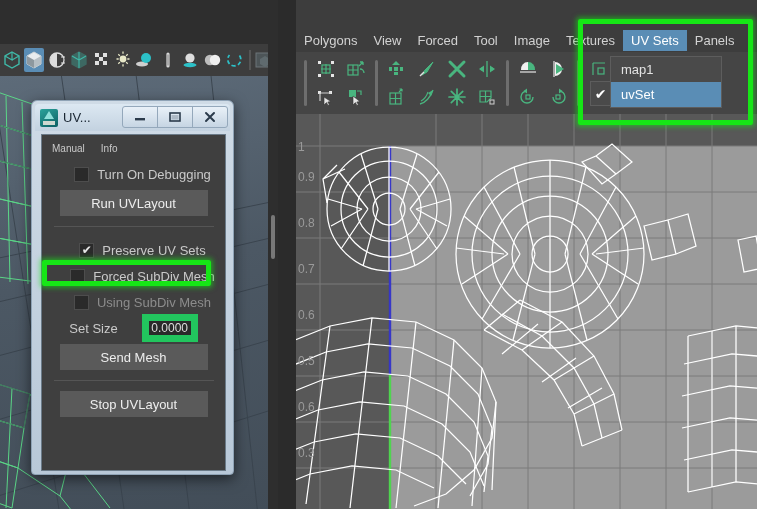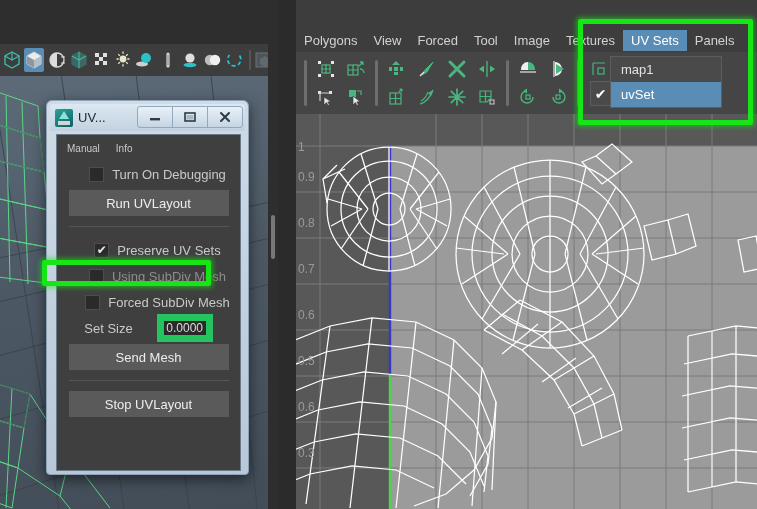--- a/index.html
+++ b/index.html
@@ -59,21 +59,21 @@
              display:flex; align-items:center; justify-content:center;
              color:#fff; font-size:14px; z-index:61; }
 
   
   .hl { position:absolute; border:5px solid #16e616; border-radius:2px; z-index:70;
         box-shadow:0 0 5px 2px rgba(22,230,22,.55); pointer-events:none; }
   #hl-uvsets { left:578px; top:19px; width:175px; height:106px; }
   #hl-preserve { left:42px; top:260px; width:169px; height:26px; }
 
   
-  .dialog { position:absolute; left:46px; top:100px; width:203px; height:375px; z-index:50;
+  .dialog { position:absolute; left:31px; top:100px; width:203px; height:375px; z-index:50;
             background:linear-gradient(180deg,#cfdbe6 0%,#b8c8d8 100%);
             border:1px solid #8fa3b6; border-radius:6px 6px 4px 4px;
             box-shadow:0 4px 14px rgba(0,0,0,.55); padding:3px; }
   .titlebar { height:27px; display:flex; align-items:center; position:relative;
               background:linear-gradient(180deg,#dce8f2 0%,#c3d2e0 100%);
               border-radius:4px 4px 0 0; }
   .appicon { width:18px; height:18px; margin-left:5px; border-radius:2px;
              background:linear-gradient(150deg,#2ba39b,#0d5f63); position:relative; overflow:hidden; }
   .appicon:after { content:""; position:absolute; left:3px; bottom:2px; width:12px; height:4px;
                    background:#cfd8d0; }
@@ -93,21 +93,21 @@
   .dlgbody { position:absolute; left:9px; top:33px; width:185px; height:337px;
              background:#3f3f3f; border:1px solid #6a7a88; }
   .dlgmenu { height:26px; display:flex; align-items:center; padding-left:10px; gap:16px; }
   .dlgmenu span { font-size:10px; color:#c9c9c9; }
   .cbrow { display:flex; align-items:center; padding-left:18px; height:26px;justify-content:center; }
   .cbox { width:15px; height:15px; background:#2a2a2a; border:1px solid #4d4d4d;
           margin-right:8px; display:flex; align-items:center; justify-content:center;
           color:#e8e8e8; font-size:12px; line-height:1; }
   .cblabel { font-size:13px; color:#c9c9c9; }
   .cblabel.dim { color:#8c8c8c; }
-  .dbtn { margin:3px auto; width:160px; height:26px; background:#5a5a5a;
+  .dbtn { margin:3px auto; width:148px; height:26px; background:#5a5a5a;
           display:flex; align-items:center; justify-content:center;
           font-size:13px; color:#ededed; }
   .hrule { width:160px; height:1px; background:#2d2d2d; margin:10px auto;
            border-bottom:1px solid #555; }
   .setsize { display:flex; align-items:center; justify-content:center; gap:24px; height:26px; }
   .setsize .lbl { font-size:13px; color:#c9c9c9; }
   .setsize .fld { width:56px; height:28px; background:#2a2a2a; border:7px solid #22c55e;
                   display:flex; align-items:center; justify-content:center;
                   font-size:12px; color:#ddd; }
 </style>
@@ -562,25 +562,25 @@
       <div class="dbtn">Run UVLayout</div>
 
       <div class="hrule"></div>
 
       <div class="cbrow">
         <span class="cbox">✔</span>
         <span class="cblabel">Preserve UV Sets</span>
       </div>
       <div class="cbrow">
         <span class="cbox"></span>
-        <span class="cblabel dim">Using SubDiv Mesh</span>
+        <span class="cblabel">Forced SubDiv Mesh</span>
       </div>
       <div class="cbrow">
         <span class="cbox"></span>
-        <span class="cblabel">Forced SubDiv Mesh</span>
+        <span class="cblabel dim">Using SubDiv Mesh</span>
       </div>
 
       <div class="setsize">
         <span class="lbl">Set Size</span>
         <span class="fld">0.0000</span>
       </div>
 
       <div class="dbtn">Send Mesh</div>
 
       <div class="hrule"></div>

